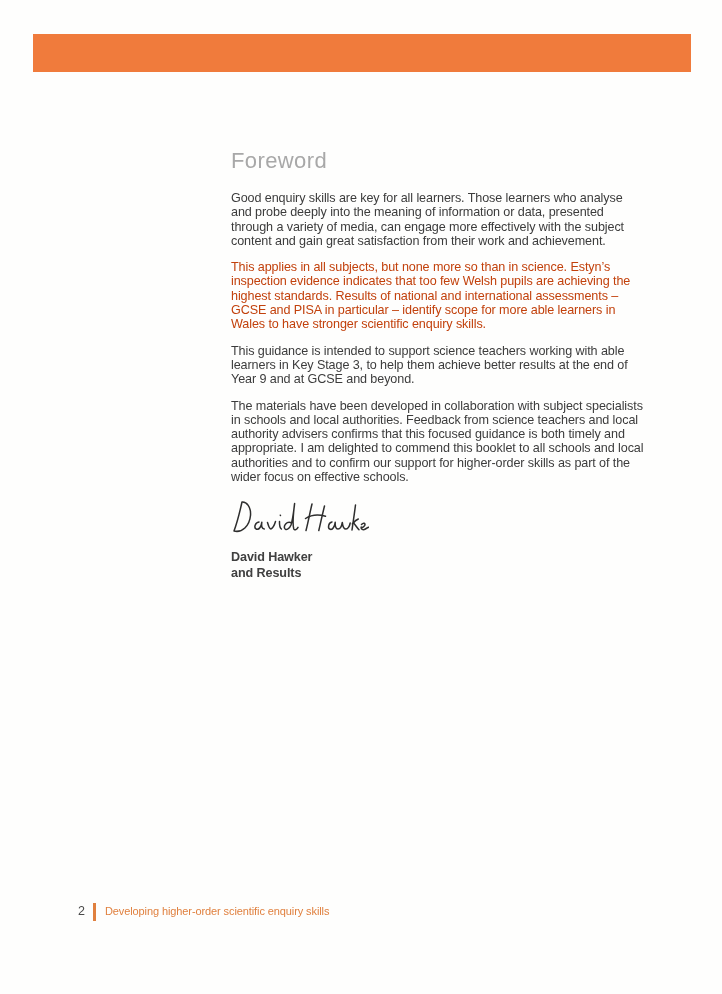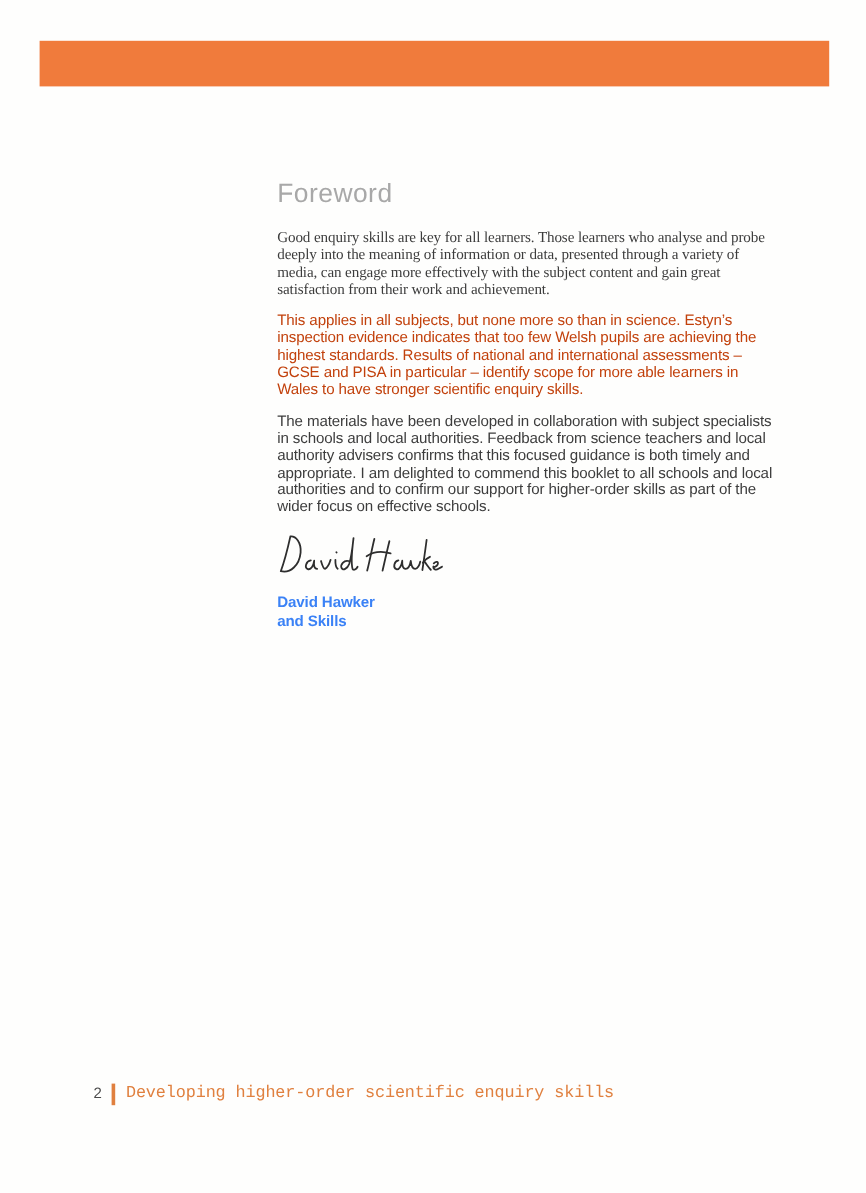--- a/index.html
+++ b/index.html
@@ -65,41 +65,41 @@
   .page-number {
     font-size: 12.5px;
     line-height: 19px;
   }
   .footer-bar {
     width: 3px;
     height: 18px;
     margin: 0 9px 0 8px;
   }
   .booklet-title {
-    font-size: 14px;
+    font-size: 11px;
     line-height: 19px;
     letter-spacing: -0.1px;
-    font-family: Liberation Mono, monospace;
   }
 </style>
 </head>
 <body>
 
 <div class="page">
 
   <div class="banner" style="background-color: rgb(240, 123, 60);"></div>
 
   <main class="content">
 
     <h1 class="title" style="color: rgb(168, 168, 168);">Foreword</h1>
 
-    <p class="body-para" style="color: rgb(60, 60, 60); font-family: Liberation Serif, serif;">Good enquiry skills are key for all learners. Those learners who analyse and probe deeply into the meaning of information or data, presented through a variety of media, can engage more effectively with the subject content and gain great satisfaction from their work and achievement.</p>
+    <p class="body-para" style="color: rgb(60, 60, 60);">Good enquiry skills are key for all learners. Those learners who analyse and probe deeply into the meaning of information or data, presented through a variety of media, can engage more effectively with the subject content and gain great satisfaction from their work and achievement.</p>
 
     <p class="body-para" style="color: #c2410c;">This applies in all subjects, but none more so than in science. Estyn’s inspection evidence indicates that too few Welsh pupils are achieving the highest standards. Results of national and international assessments – GCSE and PISA in particular – identify scope for more able learners in Wales to have stronger scientific enquiry skills.</p>
 
+    <p class="body-para" style="color: rgb(60, 60, 60);">This guidance is intended to support science teachers working with able learners in Key Stage 3, to help them achieve better results at the end of Year 9 and at GCSE and beyond.</p>
 
     <p class="body-para" style="color: rgb(60, 60, 60);">The materials have been developed in collaboration with subject specialists in schools and local authorities. Feedback from science teachers and local authority advisers confirms that this focused guidance is both timely and appropriate. I am delighted to commend this booklet to all schools and local authorities and to confirm our support for higher-order skills as part of the wider focus on effective schools.</p>
 
     <div class="signature" aria-hidden="true">
       <svg width="138" height="44" viewBox="0 0 138 44" fill="none" stroke="#2e2e2e" stroke-width="1.5" stroke-linecap="round" stroke-linejoin="round">
 
         <path d="M11 6 C9 15 6 27 3 35 C11 37 18.5 30 19.5 19.5 C20.2 11 15.5 5.5 11 6"></path>
 
         <path d="M28 26 C24 26.5 22.5 32 25.5 33.2 C28.3 34.2 30.3 30 30.8 26.3 C30.3 30 30.8 33 33.3 33"></path>
 
@@ -117,23 +117,23 @@
         <path d="M101 26 C97.3 26.7 96.3 32.3 99.3 33.3 C101.8 34.1 103.7 30 104.2 26.3 C104 30 104.7 33.1 107 33.1 C109.3 33.1 110.8 29.4 111.3 26.4 C111.6 29.4 112.7 33.1 115 33.1 C116.9 33.1 118.7 29.8 119.2 27"></path>
 
         <path d="M124.5 9 C123.5 17 122 27 121 34"></path>
         <path d="M121.3 28 C123.5 25.3 125.7 23.6 127.3 23"></path>
         <path d="M122.7 27 C124.6 29.4 126.5 32.3 128 33.8"></path>
 
         <path d="M130.5 28.5 C132.5 26.3 134.7 27.2 133.7 29.4 C132.8 31.2 130.8 31.9 130.2 31 C129.8 33 131.8 34.6 134.4 33 C136 32 137 31.4 137.6 31.2"></path>
       </svg>
     </div>
 
-    <div class="signoff" style="color: #3b82f6;">
+    <div class="signoff" style="color: #404040;">
       <div>David Hawker</div>
-      <div>and Skills</div>
+      <div>and Results</div>
     </div>
 
   </main>
 
   <footer class="footer">
     <span class="page-number" style="color: rgb(74, 74, 74);">2</span>
     <span class="footer-bar" style="background-color: rgb(224, 128, 63);"></span>
     <span class="booklet-title" style="color: rgb(224, 128, 63);">Developing higher-order scientific enquiry skills</span>
   </footer>
 

